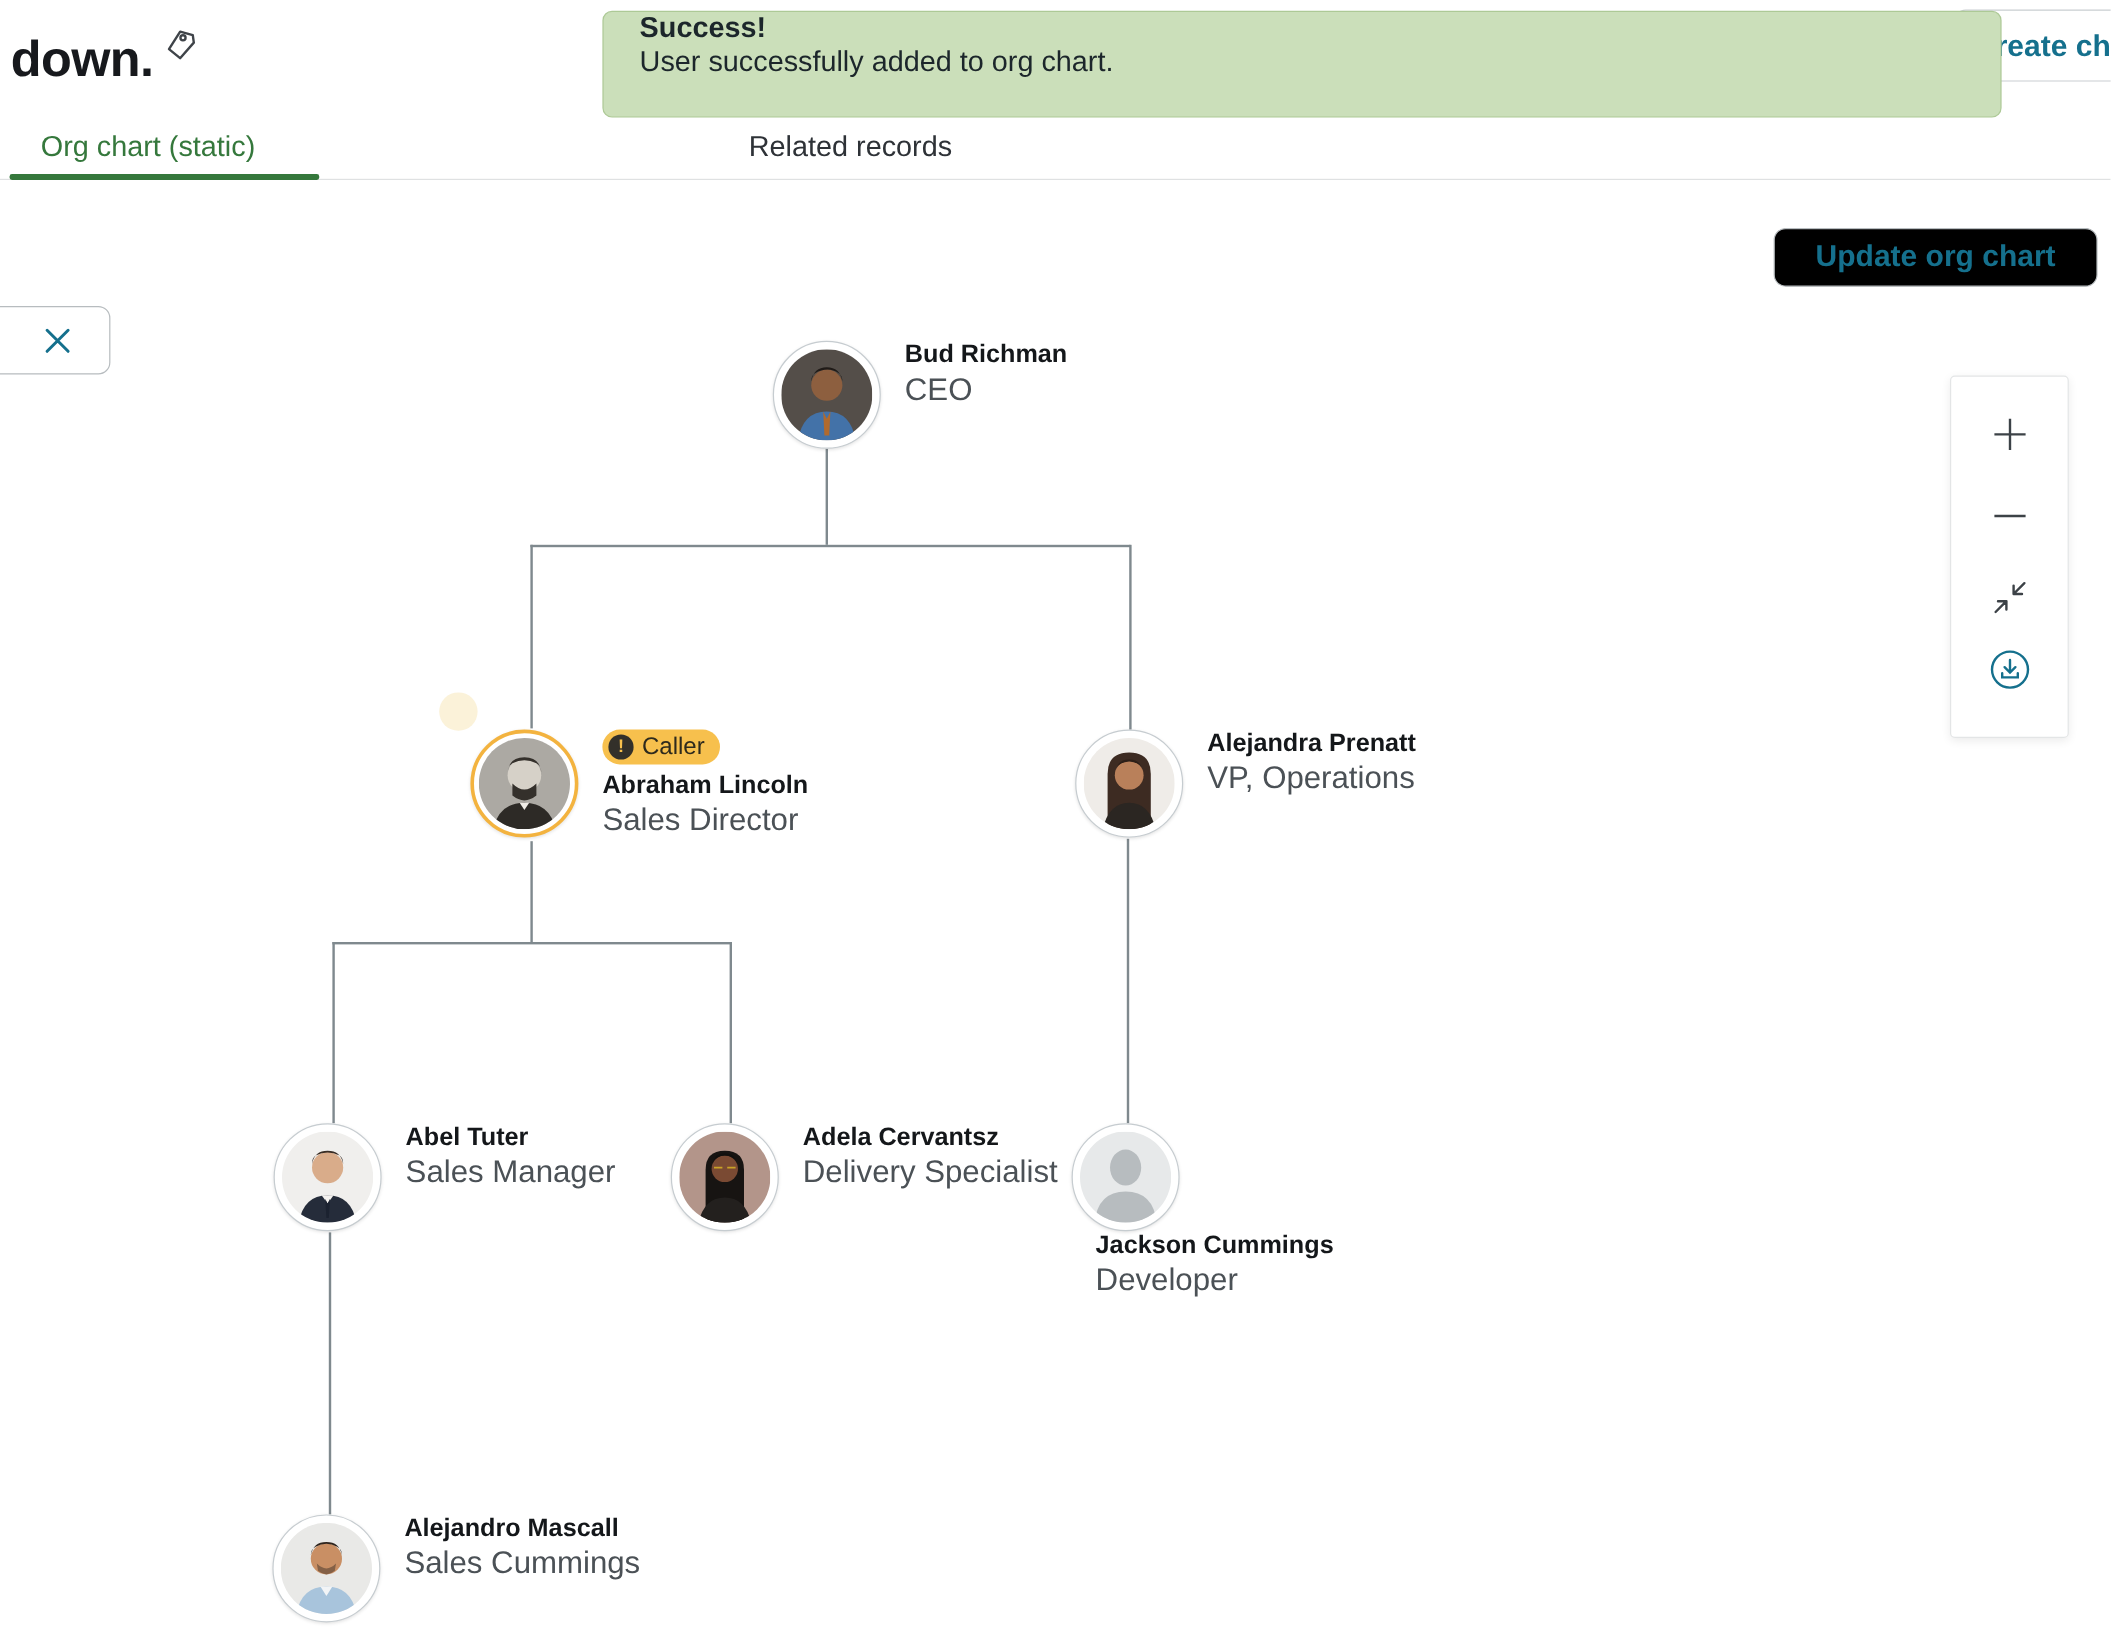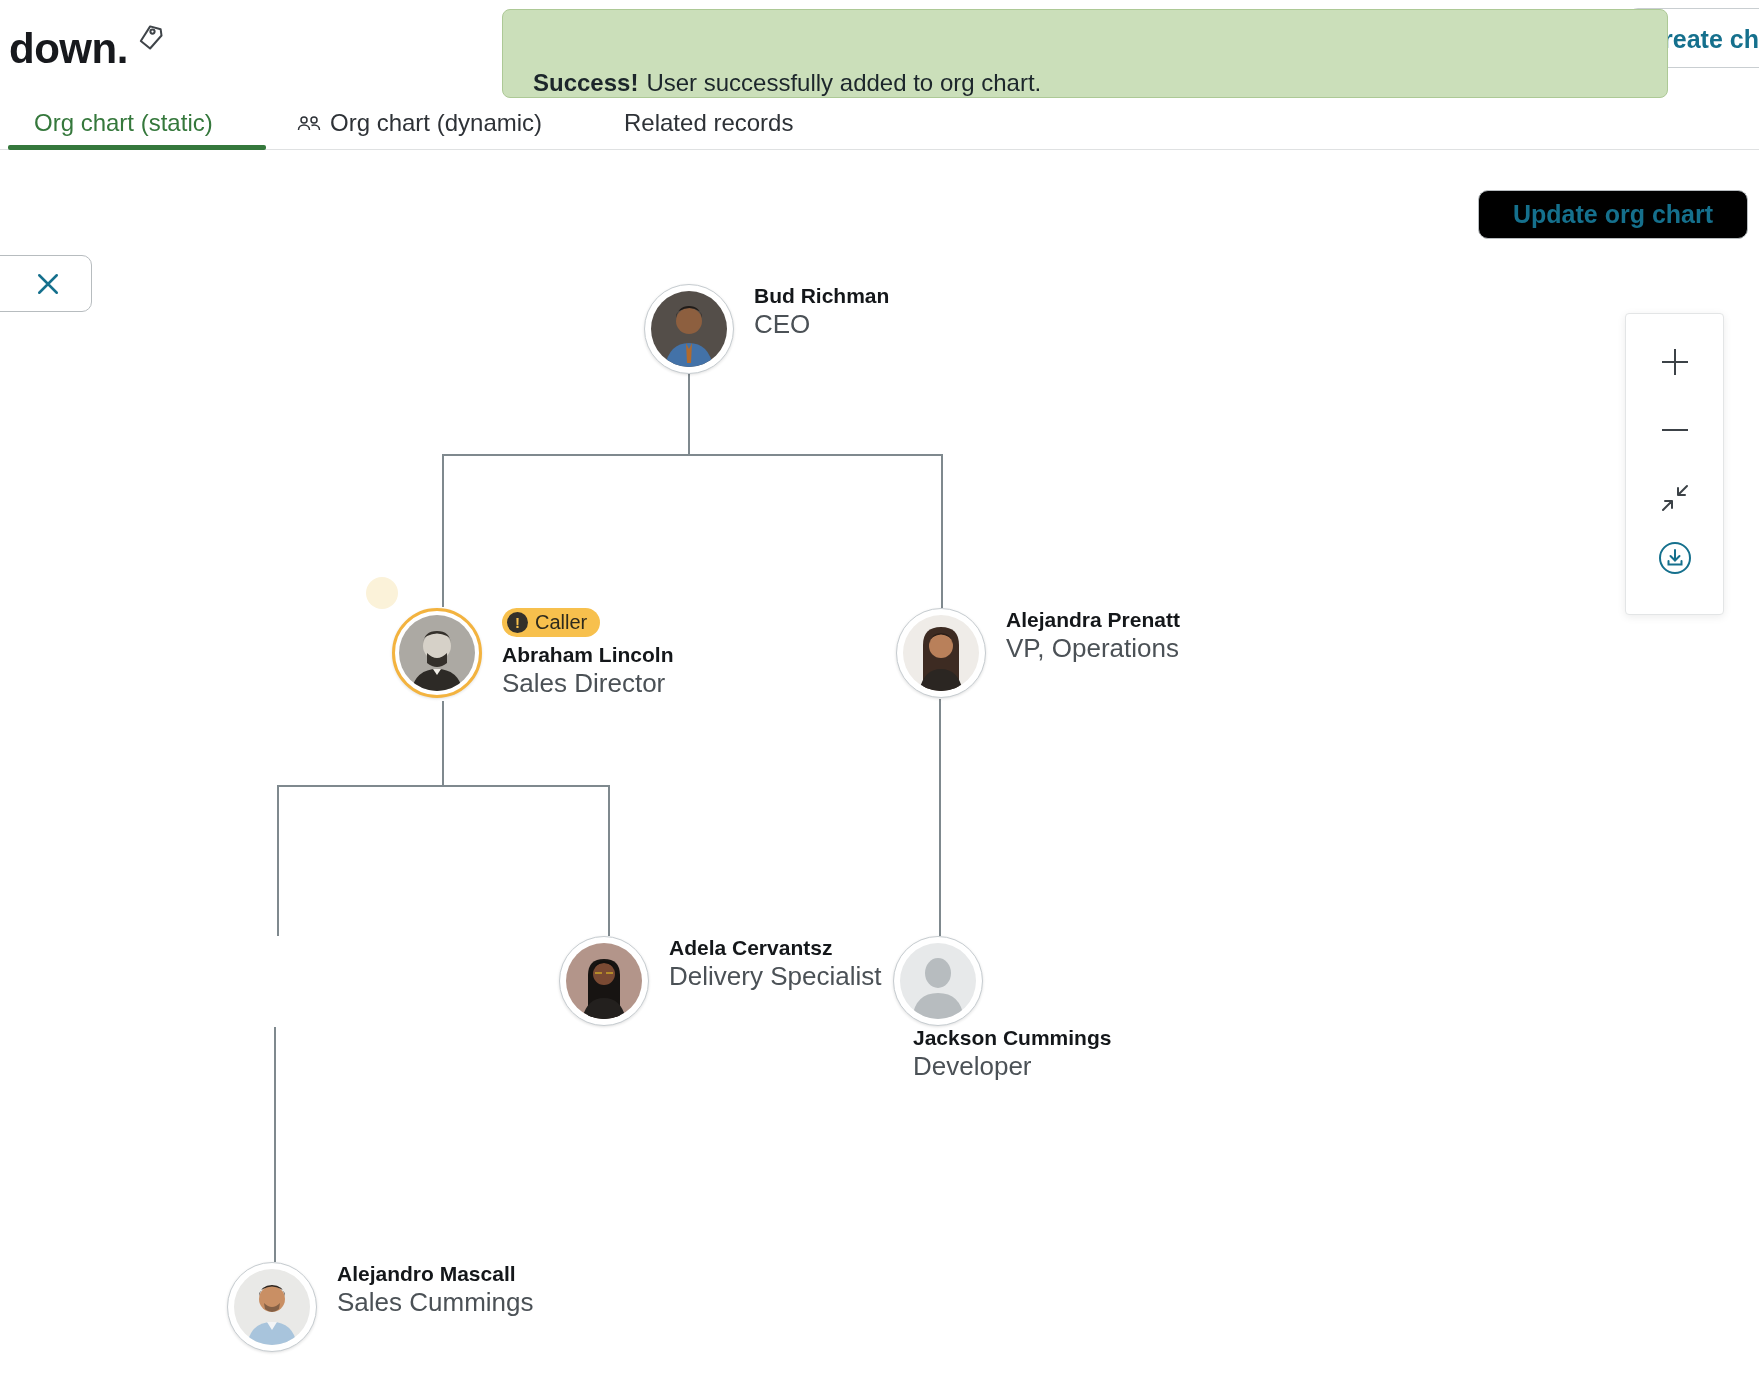--- a/index.html
+++ b/index.html
@@ -10,21 +10,21 @@
   .page-title{position:absolute;left:9px;top:8px;font-size:42px;font-weight:700;color:#17191d;letter-spacing:-0.5px;margin-top:17px;}
   .tag-icon{position:absolute;left:136px;top:22px;width:30px;height:30px;}
 
   .create-chart-btn{position:absolute;left:1628px;top:8px;width:190px;height:60px;
       background:#fff;border:1px solid #c9ced1;border-radius:10px;z-index:1;
       font-size:25px;font-weight:700;color:#15708d;text-align:left;
       line-height:58px;padding-left:16px;box-sizing:border-box;cursor:pointer;}
 
   .banner{position:absolute;left:502px;top:9px;width:1166px;height:89px;z-index:2;
       background:#cbdfba;border:1px solid #adc996;border-radius:8px;box-sizing:border-box;
-      display:flex;align-items:flex-end;padding-left:30px;font-size:24px;color:#1c262b;}
+      display:flex;align-items:flex-start;padding-left:30px;font-size:24px;color:#1c262b;flex-direction:column;}
   .banner b{margin-right:8px;}
 
   
   .tabs{position:absolute;left:0;top:95px;width:1759px;height:55px;border-bottom:1px solid #dfe1e2;box-sizing:border-box;}
   .tab{position:absolute;top:6px;height:44px;font-size:24px;color:#2e3237;display:flex;align-items:center;gap:6px;cursor:pointer;}
   .tab-static{left:34px;color:#35783c;}
   .tab-dynamic{left:296px;}
   .tab-related{left:624px;}
   .tab-underline{position:absolute;left:8px;top:50px;width:258px;height:5px;background:#35783c;border-radius:2px;}
   .people-icon{width:28px;height:24px;display:inline-block;}
@@ -86,31 +86,20 @@
 
   <div class="banner">
     <b>Success!</b>
     <span>User successfully added to org chart.</span>
   </div>
 
   <div class="tabs">
     <div class="tab tab-static">
       <span>Org chart (static)</span>
     </div>
-    <div class="tab tab-dynamic">
-      <span class="people-icon">
-        <svg width="28" height="24" viewBox="0 0 28 24" fill="none" stroke="#2e3237" stroke-width="1.5">
-          <circle cx="8" cy="9" r="3"></circle>
-            <circle cx="18" cy="9" r="3"></circle>
-          <path d="M2.5 19c0-3 2.5-5 5.5-5s5.5 2 5.5 5"></path>
-          <path d="M15.5 14.5c.8-.4 1.6-.5 2.5-.5 3 0 5.5 2 5.5 5"></path>
-        </svg>
-      </span>
-      <span>Org chart (dynamic)</span>
-    </div>
     <div class="tab tab-related">
       <span>Related records</span>
     </div>
     <div class="tab-underline"></div>
   </div>
 
   <button class="update-btn">Update org chart</button>
 
   <button class="close-btn">
     <svg width="30" height="30" viewBox="0 0 24 24" stroke="#15708d" stroke-width="2" fill="none" stroke-linecap="round">
@@ -185,20 +174,39 @@
           <path d="M16 76 q5-22 22-22 q17 0 22 22z" fill="#2b2622"></path>
         </svg>
       </div>
     </div>
     <div class="node-text">
       <div class="node-name">Alejandra Prenatt</div>
       <div class="node-title">VP, Operations</div>
     </div>
   </div>
 
+  <div class="node" style="left:228px;top:936px;">
+    <div class="avatar-wrap">
+      <div class="avatar-ring"></div>
+      <div class="avatar-img">
+        <svg width="76" height="76" viewBox="0 0 76 76">
+          <rect width="76" height="76" fill="#f0efed"></rect>
+          <circle cx="38" cy="30" r="13" fill="#d9ac8a"></circle>
+          <path d="M25 27 q2-11 13-11 q11 0 13 11 q0-5-3-7 q-10-5-20 0 q-3 2-3 7z" fill="#3a2e26"></path>
+          <path d="M14 76 q4-23 24-23 q20 0 24 23z" fill="#252c3a"></path>
+          <path d="M33 53 h10 l-5 7z" fill="#f4f2ef"></path>
+          <path d="M36 56 l2 4 2-4 -1 16 h-2z" fill="#1b2230"></path>
+        </svg>
+      </div>
+    </div>
+    <div class="node-text">
+      <div class="node-name">Abel Tuter</div>
+      <div class="node-title">Sales Manager</div>
+    </div>
+  </div>
 
   <div class="node" style="left:559px;top:936px;">
     <div class="avatar-wrap">
       <div class="avatar-ring"></div>
       <div class="avatar-img">
         <svg width="76" height="76" viewBox="0 0 76 76">
           <rect width="76" height="76" fill="#b3958a"></rect>
           <path d="M22 76 V32 q0-16 16-16 q16 0 16 16 V76z" fill="#171412"></path>
           <circle cx="38" cy="31" r="11" fill="#7a4a33"></circle>
           <path d="M28 27 q1-9 10-9 q9 0 10 9 q0-4-3-5 q-7-4-14 0 q-3 1-3 5z" fill="#11100e"></path>

